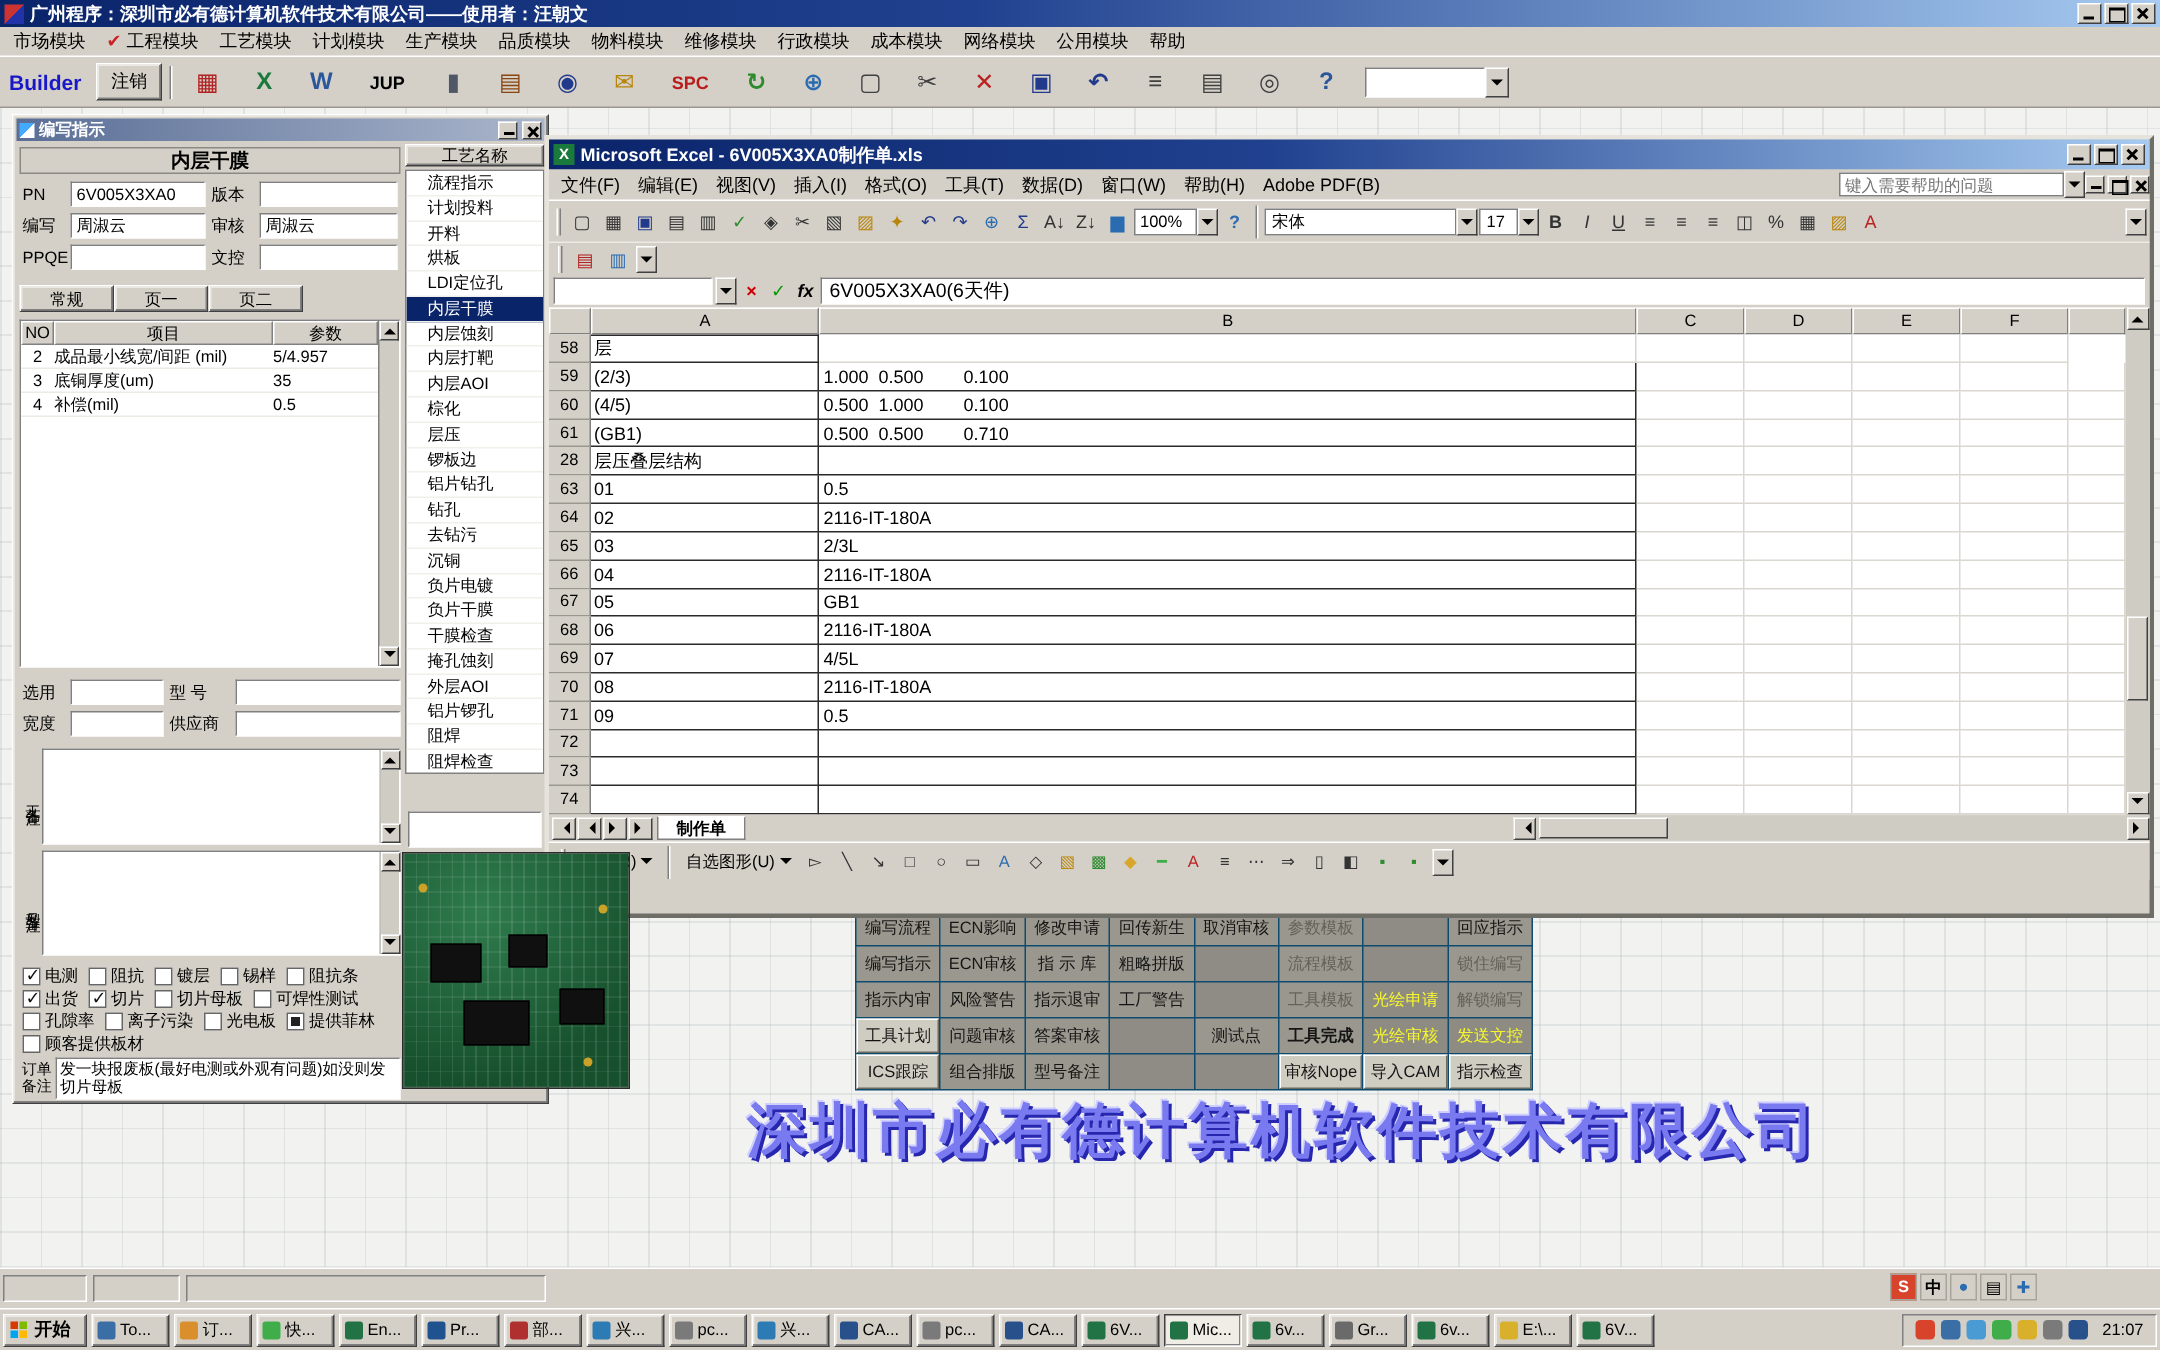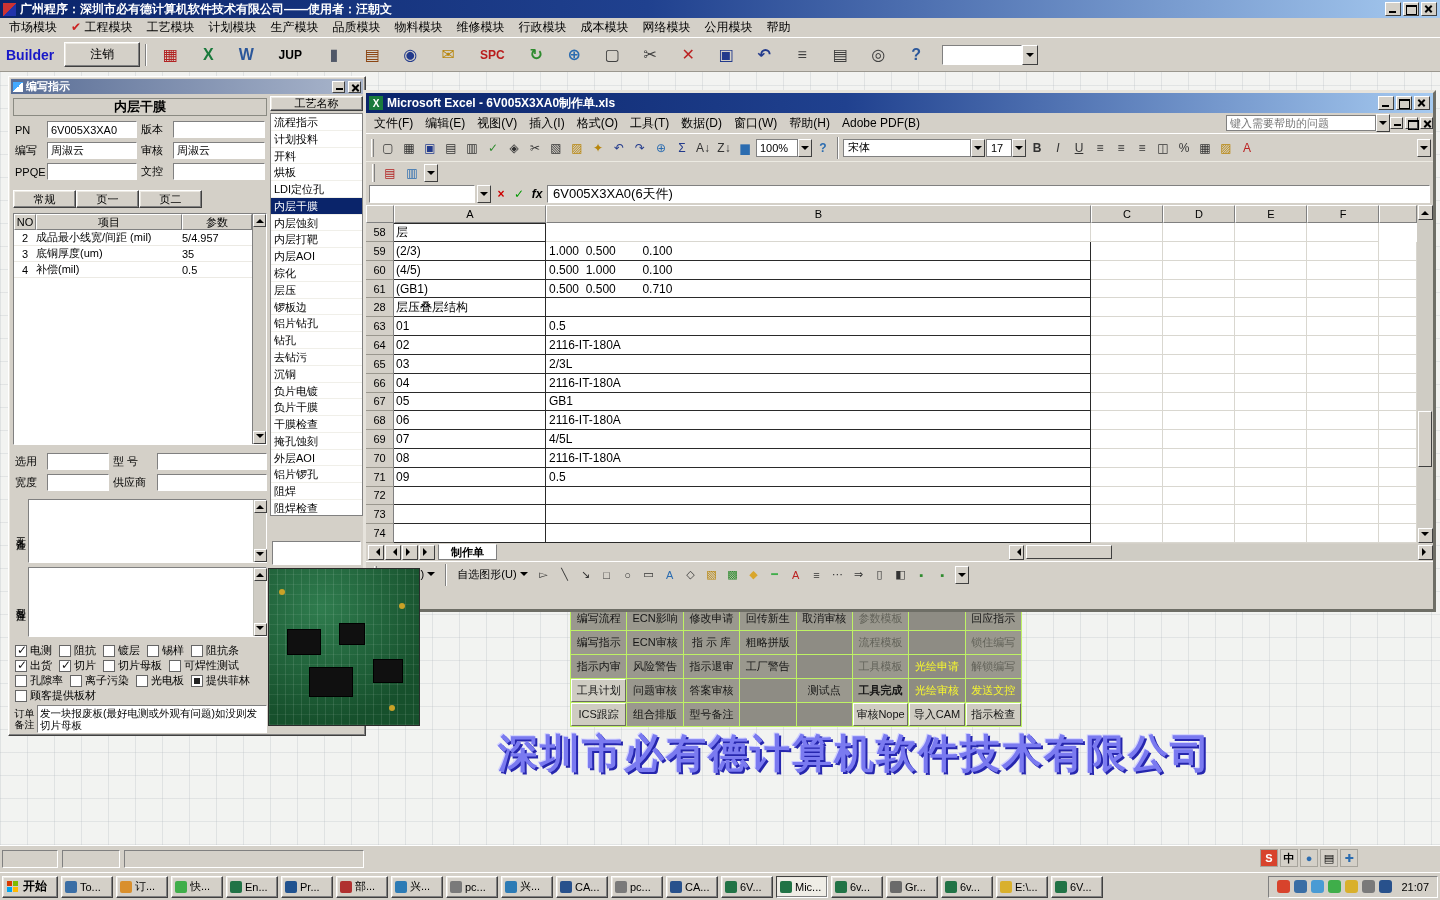--- a/index.html
+++ b/index.html
@@ -25,21 +25,21 @@
 .tri-r{width:0;height:0;border:4px solid transparent;border-left:4px solid #000;margin-left:4px}
 .sb{width:13px;height:13px;background:#d4d0c8;border:1px solid;border-color:#fff #404040 #404040 #fff;display:flex;align-items:center;justify-content:center;flex:none}
 
 .main-titlebar{left:0;top:0;width:1440px;height:18px}
 .app-ico{width:13px;height:13px;background:linear-gradient(135deg,#c33 50%,#23a 50%);flex:none}
 .menubar{left:0;top:18px;width:1440px;height:20px;display:flex;align-items:center;background:#d4d0c8;border-bottom:1px solid #fff;padding-left:2px}
 .menu-item{padding:2px 7px;white-space:nowrap}
 .menu-item.has-check::before{content:"✔ ";color:#c22;font-weight:bold}
 .app-toolbar{left:0;top:38px;width:1440px;height:34px;background:#d4d0c8;display:flex;align-items:center;padding:0 6px;gap:2px;border-bottom:1px solid #9a978e}
 .builder{color:#1818c8;font-weight:bold;font-size:14px;margin-right:8px}
-.logout-btn{padding:3px 25px;font-size:12px}
+.logout-btn{padding:3px 9px;font-size:12px}
 .app-tool{width:36px;height:27px;display:flex;align-items:center;justify-content:center;font-size:16px;font-weight:bold}
 .app-tool.wide{width:48px;font-size:12px}
 .combo{display:flex;width:96px;height:20px;margin-left:6px}
 .combo .cfield{flex:1;background:#fff;border:1px solid;border-color:#808080 #fff #fff #808080}
 .combo .cbtn{width:16px;background:#d4d0c8;border:1px solid;border-color:#fff #404040 #404040 #fff;display:flex;align-items:center;justify-content:center}
 
 .mdi{left:0;top:72px;width:1440px;height:773px;background:
  repeating-linear-gradient(90deg,rgba(175,182,188,.28) 0 1px,transparent 1px 27px),
  repeating-linear-gradient(0deg,rgba(175,182,188,.25) 0 1px,transparent 1px 23px),
  #f2f3f1}
@@ -77,21 +77,21 @@
 .cb-wrap{display:flex;align-items:center;gap:3px;white-space:nowrap}
 .cb{width:12px;height:12px;background:#fff;border:1px solid #666;position:relative;flex:none}
 .cb.checked::after{content:"✓";position:absolute;left:1px;top:-3px;font-size:12px;font-weight:bold;color:#111}
 .cb.filled::after{content:"";position:absolute;inset:2px;background:#222}
 .order{position:absolute;left:2px;top:610px;right:2px;height:28px;display:flex;gap:1px}
 .order-lab{width:23px;font-size:10px;line-height:11px;display:flex;align-items:center;text-align:center;word-break:break-all;flex:none}
 .order-box{flex:1;background:#fff;border:1px solid;border-color:#808080 #fff #fff #808080;font-size:10.5px;line-height:12px;padding:1px 2px;overflow:hidden}
 
 .plist-head{position:absolute;left:261px;top:19px;width:93px;height:15px;display:flex;align-items:center;justify-content:center;font-size:11px}
 .plist{position:absolute;left:261px;top:36px;width:93px;height:403px;background:#fff;border:1px solid #808080;overflow:hidden}
-.pl-item{height:16.79px;line-height:16.7px;padding-left:3px;font-size:11px;border-bottom:1px solid #f0efe9;white-space:nowrap;overflow:hidden}
+.pl-item{height:16.79px;line-height:16.7px;padding-left:14px;font-size:11px;border-bottom:1px solid #f0efe9;white-space:nowrap;overflow:hidden}
 .pl-item.selected{background:#0a246a;color:#fff}
 .pl-input{position:absolute;left:263px;top:464px;width:89px;height:24px;background:#fff;border:1px solid;border-color:#808080 #fff #fff #808080}
 
 .pcb{left:268px;top:568px;width:152px;height:158px;z-index:7;border:1px solid #2b2b2b;background:
  repeating-linear-gradient(90deg,rgba(255,255,255,.10) 0 1px,transparent 1px 8px),
  repeating-linear-gradient(0deg,rgba(255,255,255,.07) 0 1px,transparent 1px 10px),
  radial-gradient(circle at 35% 25%,#2f7c4e,#16502c 75%)}
 .chip{position:absolute;background:#101010;border:1px solid #000}
 .pad{position:absolute;width:6px;height:6px;background:#c9a227;border-radius:50%}
 
@@ -140,21 +140,21 @@
 .hscroll{width:424px;height:16px;display:flex;align-items:center;background:#cfccc4;flex:none}
 .htrack{flex:1;height:100%;position:relative}
 .hthumb{position:absolute;top:1px;bottom:1px;left:2px;width:86px;background:#d4d0c8;border:1px solid;border-color:#fff #404040 #404040 #fff}
 .xl-draw{height:26px;flex:none;display:flex;align-items:center;gap:3px;background:#d4d0c8;border-top:1px solid #fff;padding:0 5px;font-size:11px}
 .dlabel{display:flex;align-items:center;gap:3px;padding:2px 4px}
 .dtool{width:18px;height:18px;display:flex;align-items:center;justify-content:center;font-size:11px;color:#333;flex:none}
 .xl-status{height:22px;flex:none;display:flex;align-items:center;background:#d4d0c8;border-top:1px solid #fff;font-size:11px;padding:2px 3px;gap:3px}
 .st-cell{height:16px;border:1px solid;border-color:#808080 #fff #fff #808080;display:flex;align-items:center;padding:0 8px;white-space:nowrap}
 .st-fill{flex:1}
 
-.mgrid{left:570px;top:606px;width:452px;background:#bef264;display:grid;grid-template-columns:repeat(8,1fr);gap:1px;padding:1px;z-index:4}
+.mgrid{left:570px;top:606px;width:452px;background:#0c4a6e;display:grid;grid-template-columns:repeat(8,1fr);gap:1px;padding:1px;z-index:4}
 .mg-btn{height:23px;background:#9a988e;display:flex;align-items:center;justify-content:center;font-size:11px;white-space:nowrap;overflow:hidden;color:#151515}
 .mg-btn.dim{color:#63635a}
 .mg-btn.yellow{color:#f6f62e;background:#8e8c82}
 .mg-btn.raised{background:#cfccc2;border:1px solid;border-color:#fff #6b6b62 #6b6b62 #fff}
 .mg-btn.boldbtn{font-weight:bold}
 .mg-btn.empty{background:#8e8c84}
 
 .bstrip{left:0;top:845px;width:1440px;height:27px;background:#d4d0c8;border-top:1px solid #fff;z-index:8}
 .bs-box{position:absolute;top:4px;height:18px;border:1px solid;border-color:#808080 #fff #fff #808080;background:#d4d0c8}
 .ime{position:absolute;right:82px;top:3px;display:flex;gap:2px}

